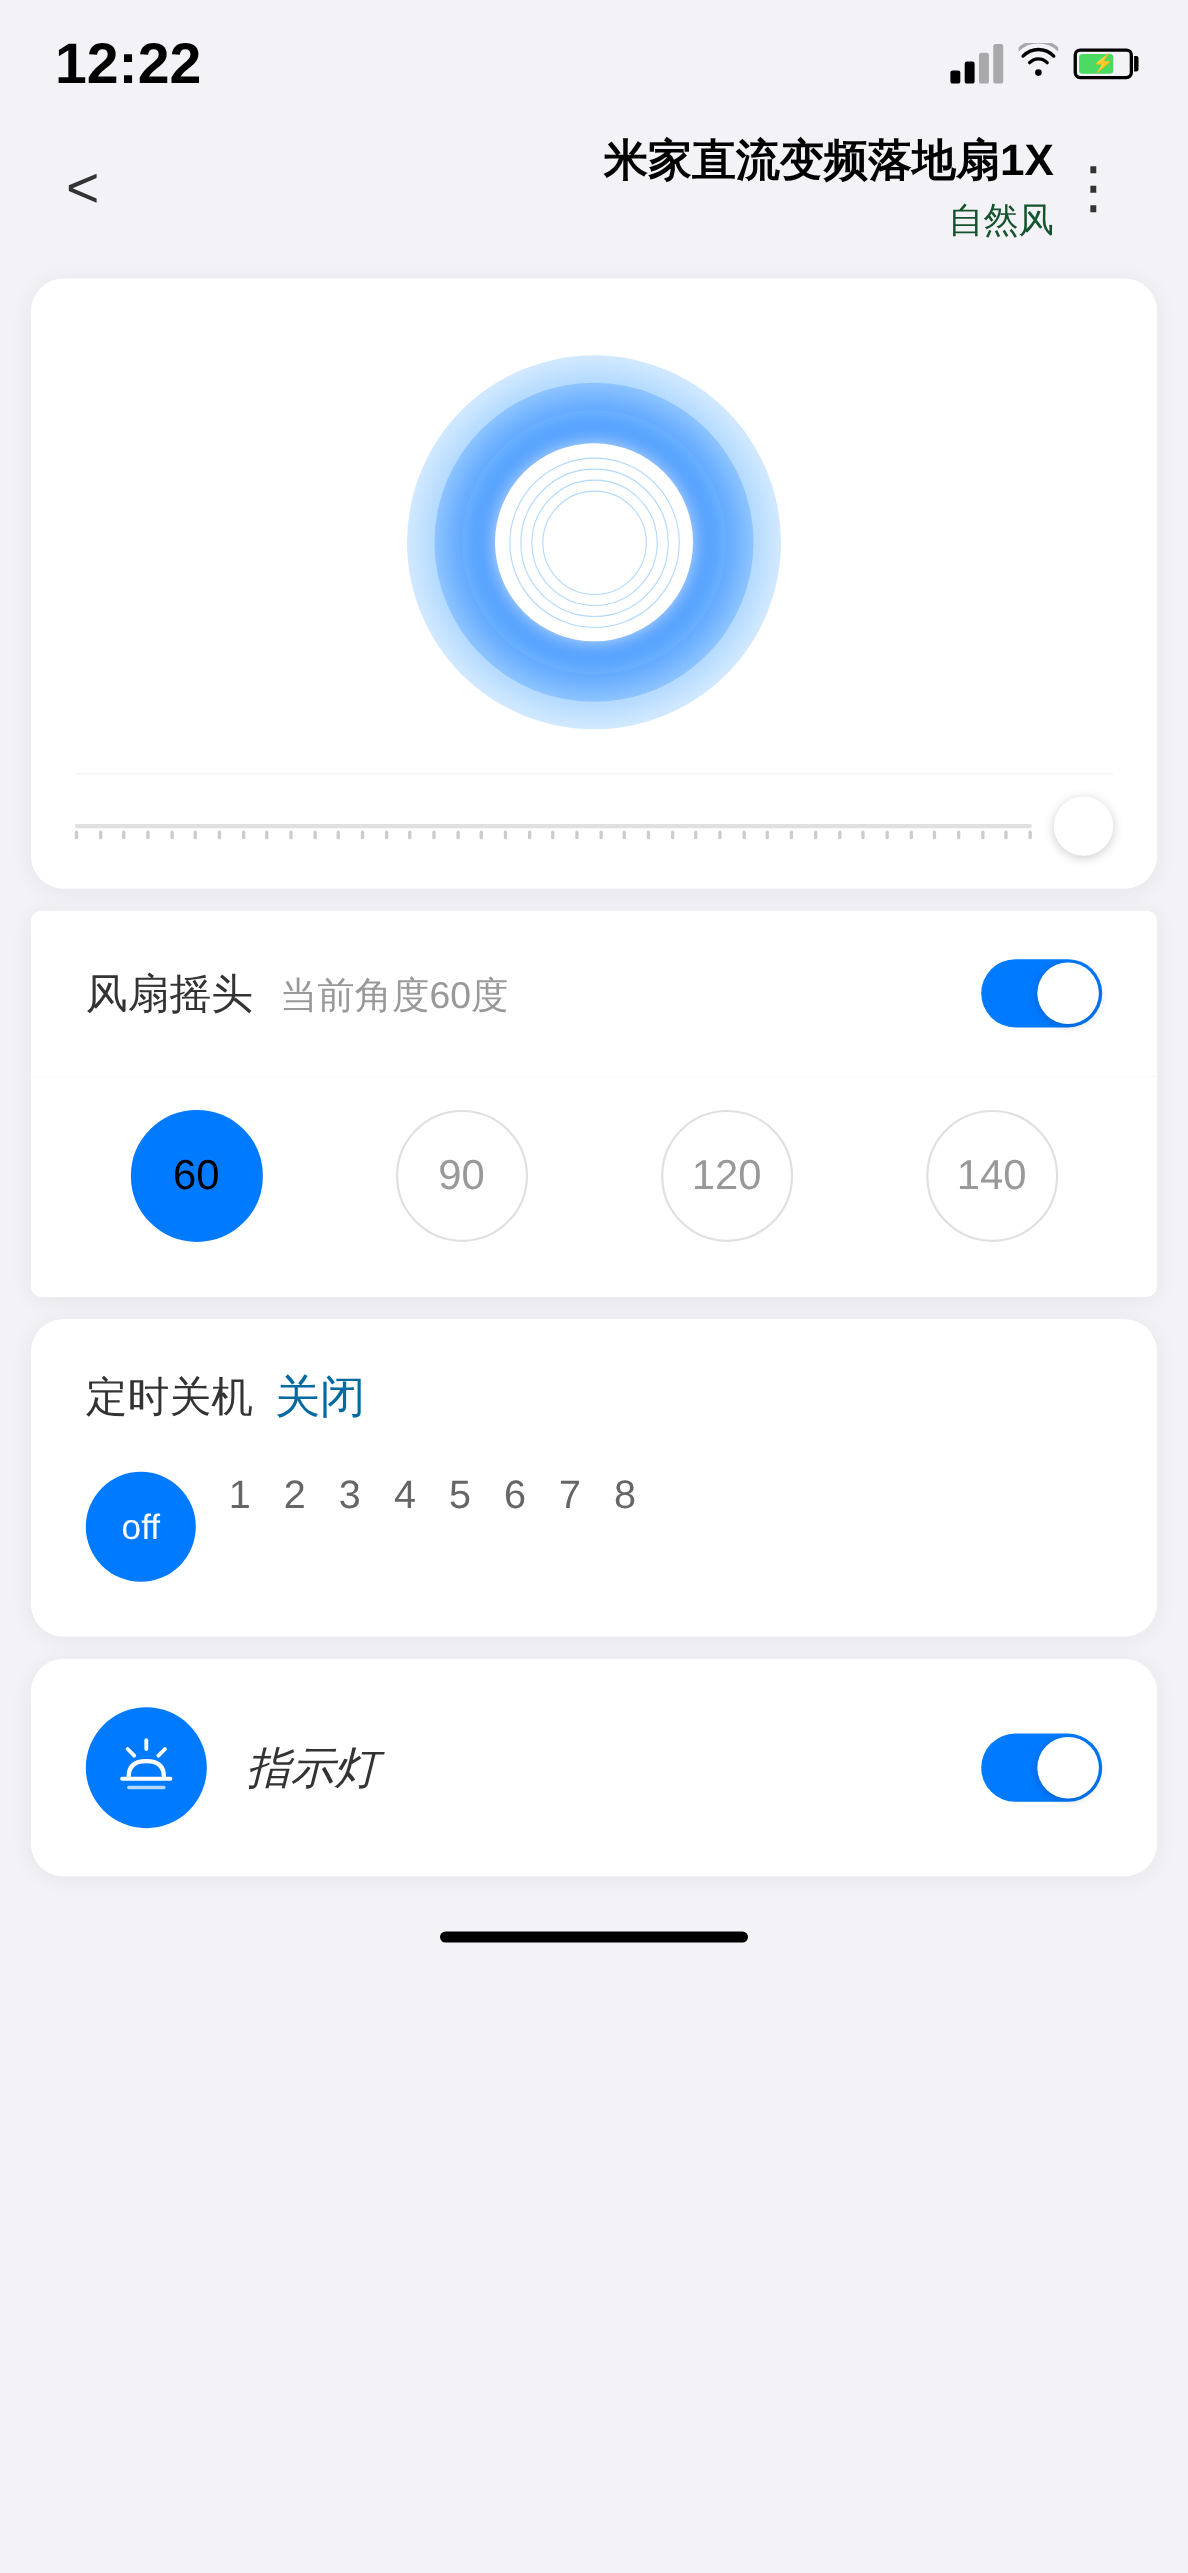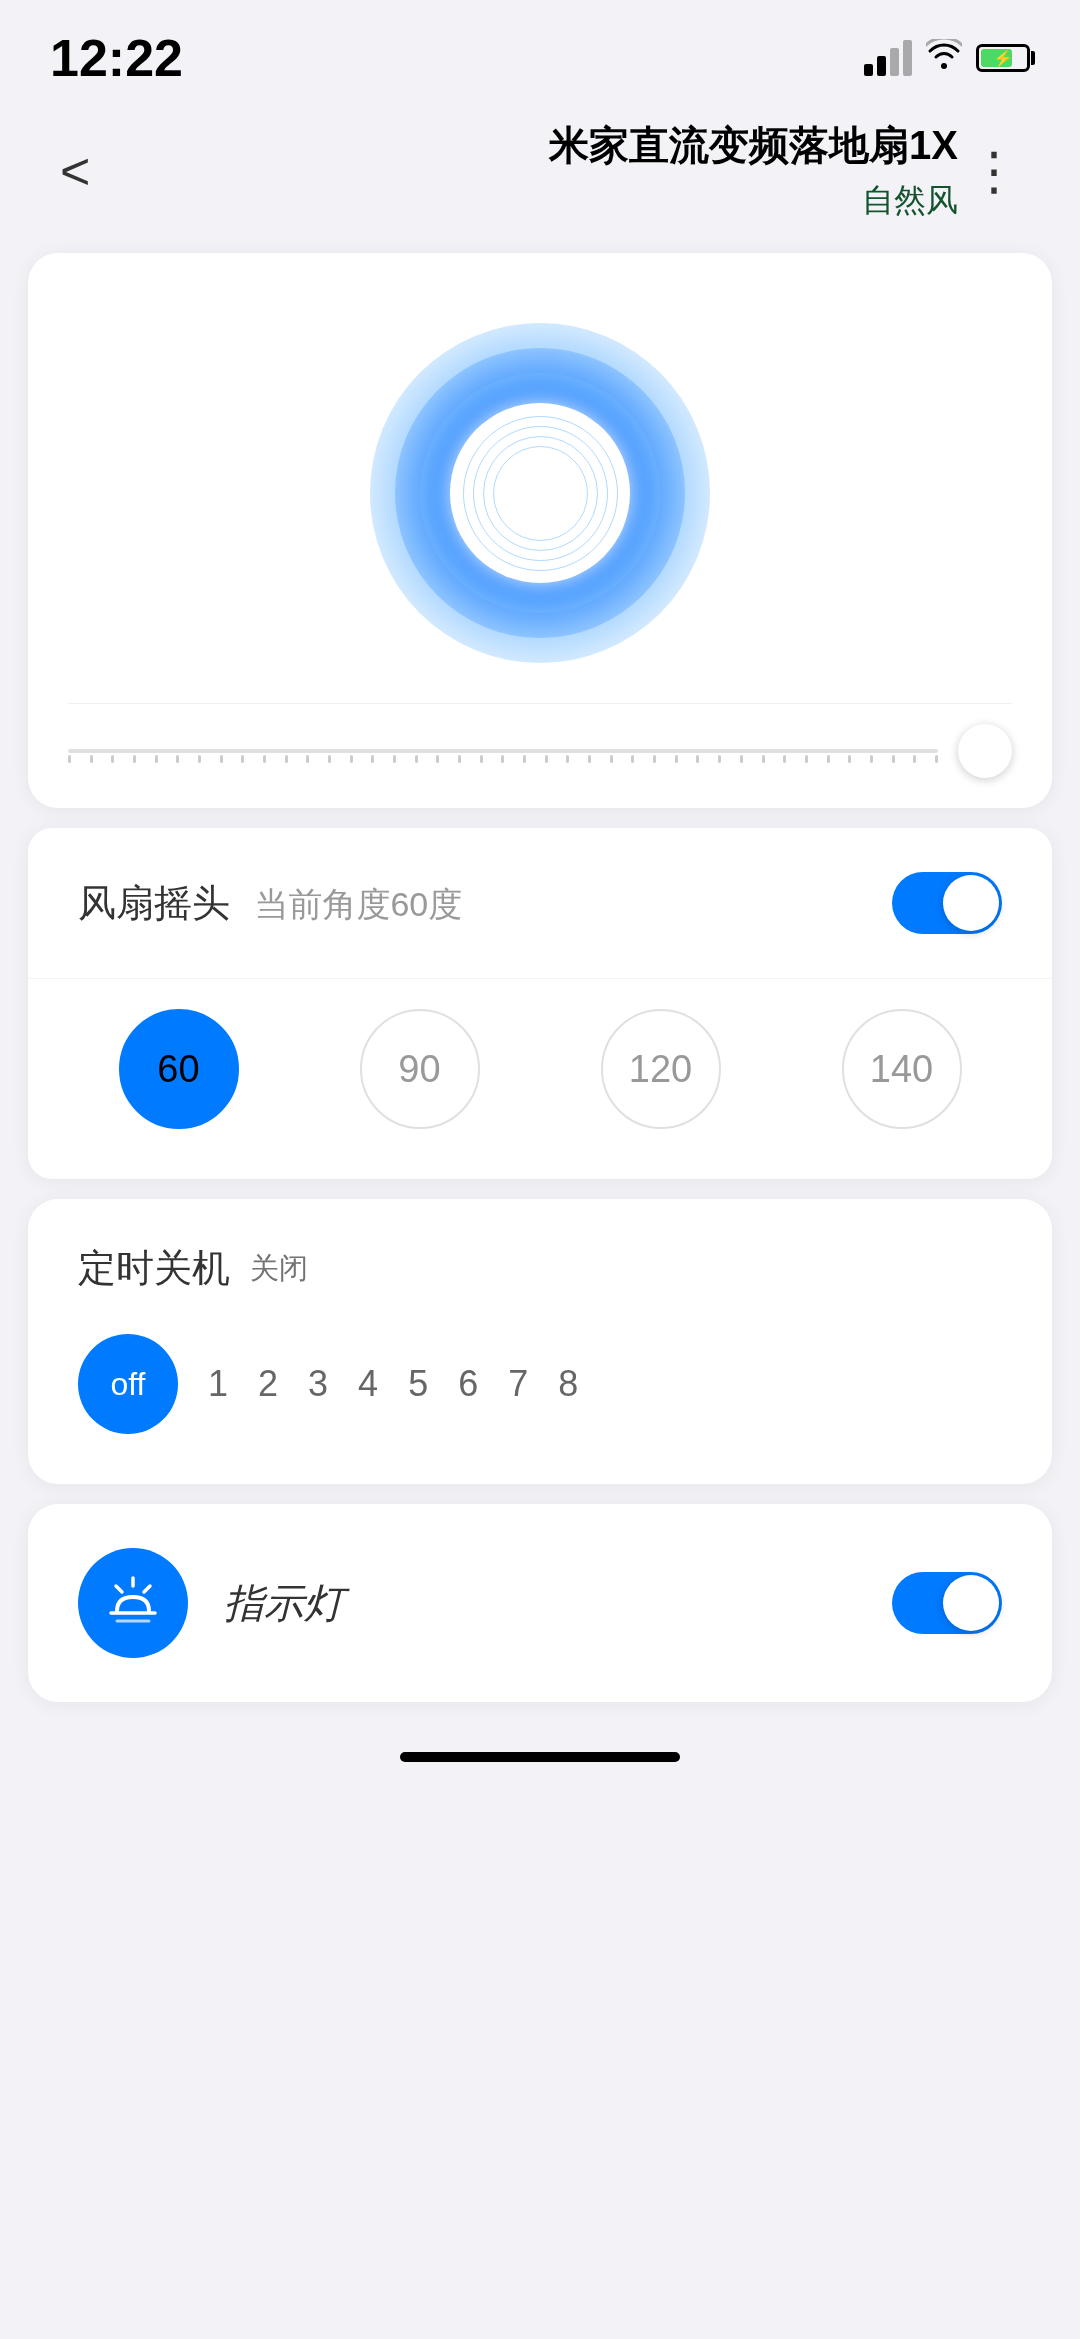--- a/index.html
+++ b/index.html
@@ -229,21 +229,21 @@
       height: 54px;
       background: #fff;
       border-radius: 50%;
       box-shadow: 0 2px 10px rgba(0,0,0,0.2);
       flex-shrink: 0;
     }
 
     
     .swing-card {
       background: #fff;
-      border-radius: 24px;
+      border-radius: 10px;
       margin: 0 28px 20px;
       box-shadow: 0 2px 20px rgba(0,0,0,0.06);
       overflow: hidden;
     }
     .swing-header {
       display: flex;
       align-items: center;
       justify-content: space-between;
       padding: 44px 50px;
     }
@@ -314,26 +314,25 @@
       display: flex;
       align-items: center;
       gap: 20px;
       margin-bottom: 40px;
     }
     .timer-label {
       font-size: 38px;
       color: #333;
     }
     .timer-sub {
-      font-size: 29px;
-      color: #737373;
+      font-size: 41px;
+      color: #0369a1;
     }
     .timer-options {
       display: flex;
-      align-items: center;
       gap: 30px;
     }
     .timer-opt {
       font-size: 36px;
       color: #666;
       cursor: pointer;
     }
     .timer-opt.active {
       width: 100px;
       height: 100px;

